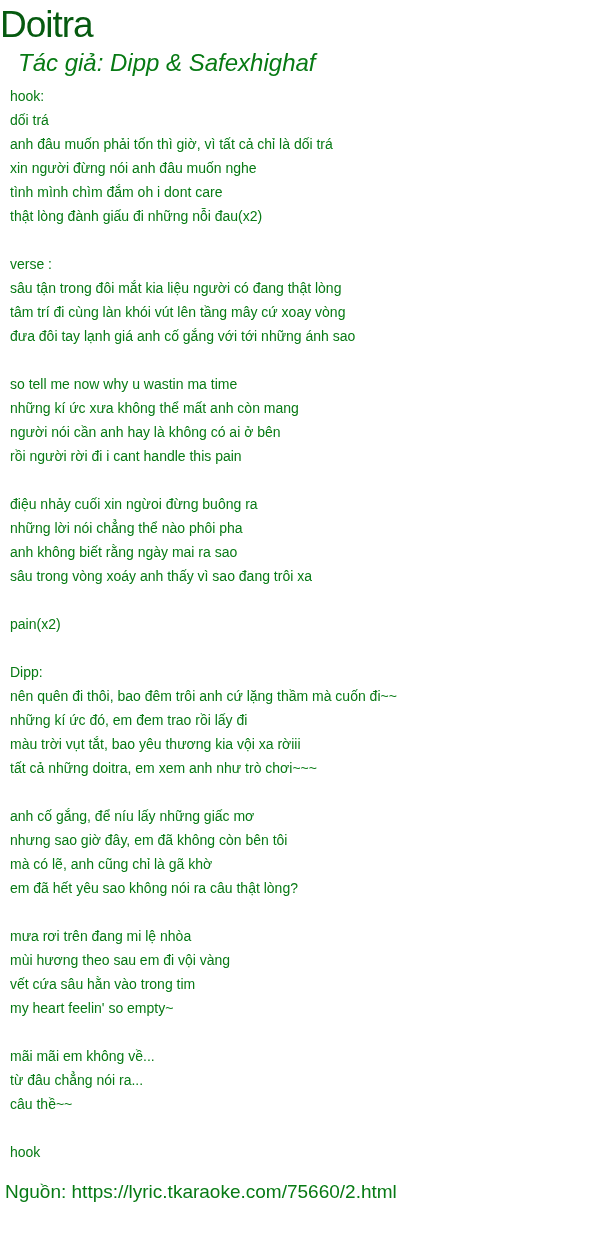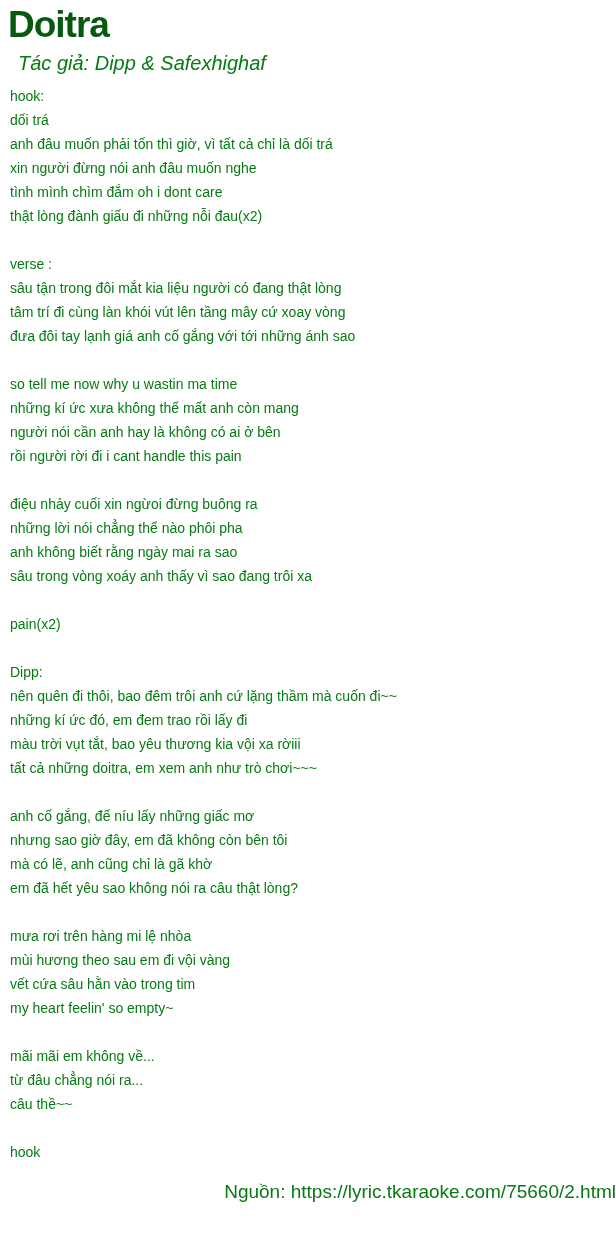--- a/index.html
+++ b/index.html
@@ -9,45 +9,44 @@
   }
   html,body{margin:0;padding:0;}
   body{
     width:616px;height:1236px;
     background:var(--bg-color);
     font-family:"Liberation Sans", sans-serif;
     overflow:hidden;
   }
   .page{width:616px;height:1236px;}
   .title{
-    margin:4px 0 0 8px;
+    margin:4px 0 0 0;
     font-size:37px;line-height:42px;
-    font-weight:bold;
+    font-weight:normal;
     letter-spacing:-1px;
     color:var(--title-color);
   }
   .author{
     margin:5px 0 9px 18px;
-    font-size:20px;line-height:24px;
+    font-size:24px;line-height:24px;
     font-style:italic;
     color:var(--body-color);
   }
   .lyrics{
     margin:0 0 0 10px;
     font-size:14px;line-height:24px;
     color:var(--body-color);
   }
   .stanza{margin:0 0 24px 0;}
   .stanza:last-child{margin-bottom:16px;}
   .line{margin:0;white-space:nowrap;}
   .source{
     margin:0 0 16px 5px;
     font-size:19px;line-height:24px;
     color:var(--body-color);
-    text-align:right;
   }
 </style>
 </head>
 <body>
 
 <div class="page">
   <h1 class="title">Doitra</h1>
   <p class="author">Tác giả: Dipp &amp; Safexhighaf</p>
   <div id="lyrics" class="lyrics">
       <div class="stanza">
@@ -86,21 +85,21 @@
         <p class="line">màu trời vụt tắt, bao yêu thương kia vội xa rờiii</p>
         <p class="line">tất cả những doitra, em xem anh như trò chơi~~~</p>
       </div>
       <div class="stanza">
         <p class="line">anh cố gắng, để níu lấy những giấc mơ</p>
         <p class="line">nhưng sao giờ đây, em đã không còn bên tôi</p>
         <p class="line">mà có lẽ, anh cũng chỉ là gã khờ</p>
         <p class="line">em đã hết yêu sao không nói ra câu thật lòng?</p>
       </div>
       <div class="stanza">
-        <p class="line">mưa rơi trên hàng mi lệ nhòa</p>
+        <p class="line">mưa rơi trên đang mi lệ nhòa</p>
         <p class="line">mùi hương theo sau em đi vội vàng</p>
         <p class="line">vết cứa sâu hằn vào trong tim</p>
         <p class="line">my heart feelin' so empty~</p>
       </div>
       <div class="stanza">
         <p class="line">mãi mãi em không về...</p>
         <p class="line">từ đâu chẳng nói ra...</p>
         <p class="line">câu thề~~</p>
       </div>
       <div class="stanza">

